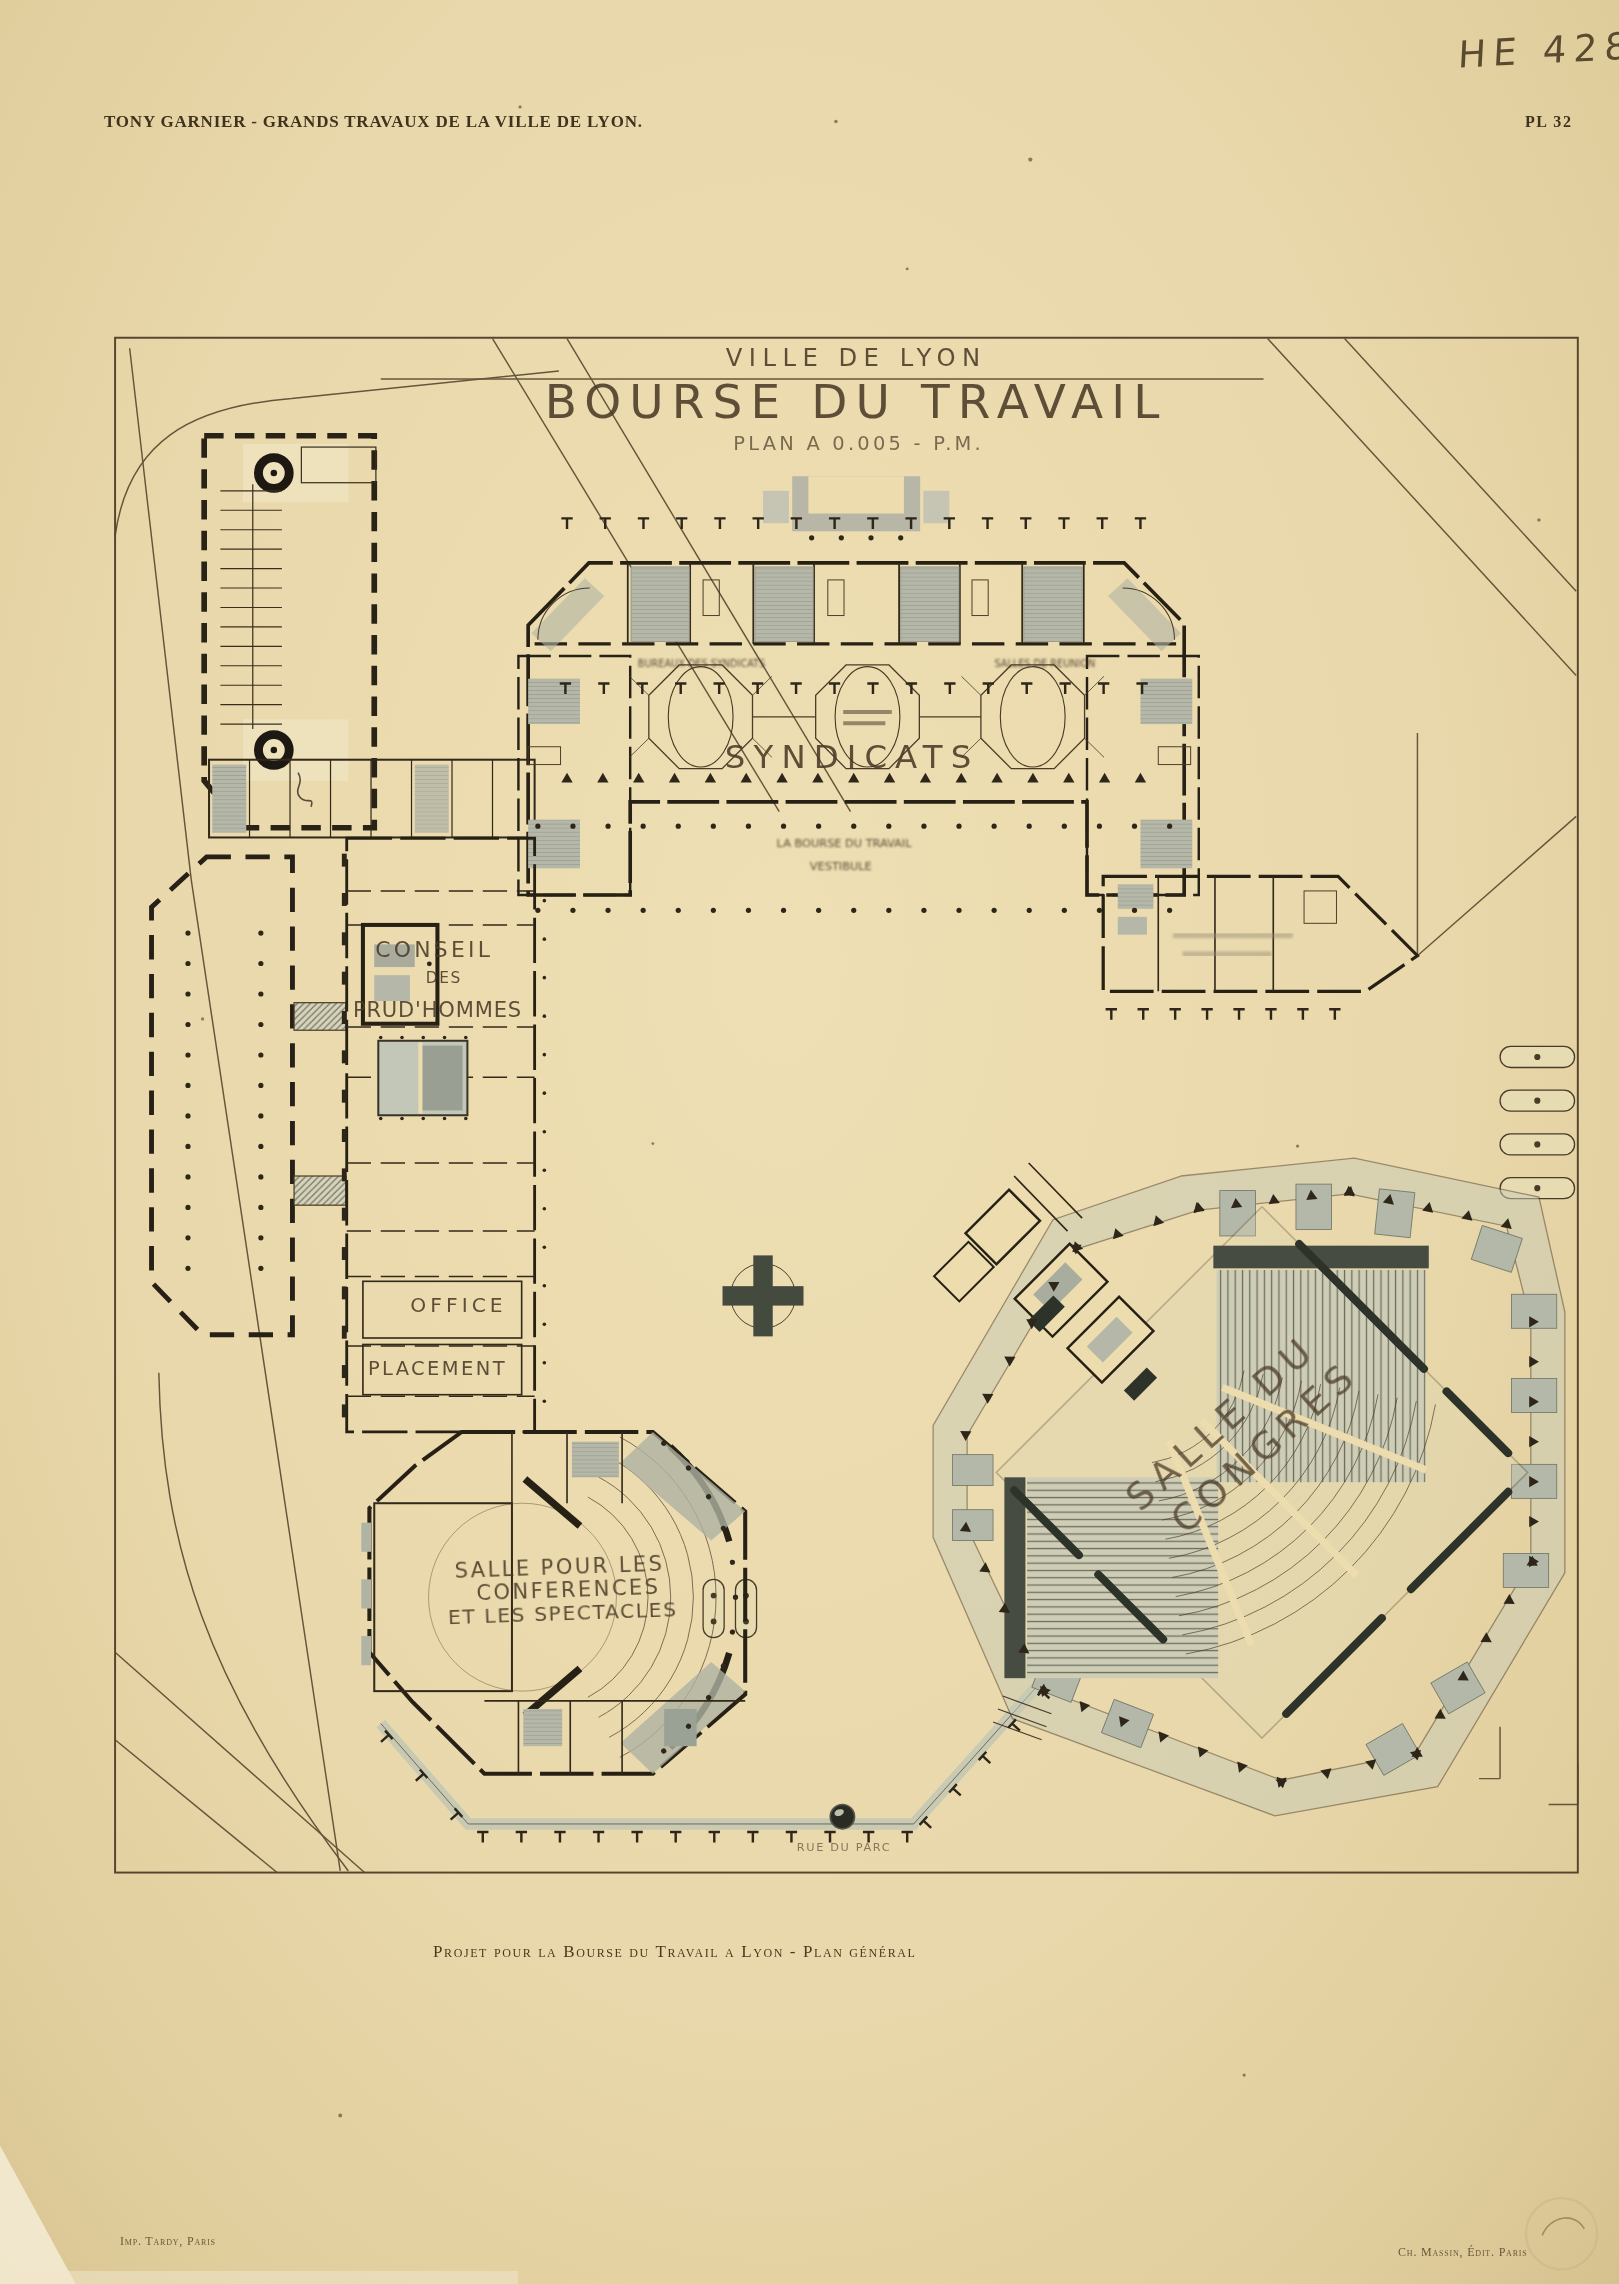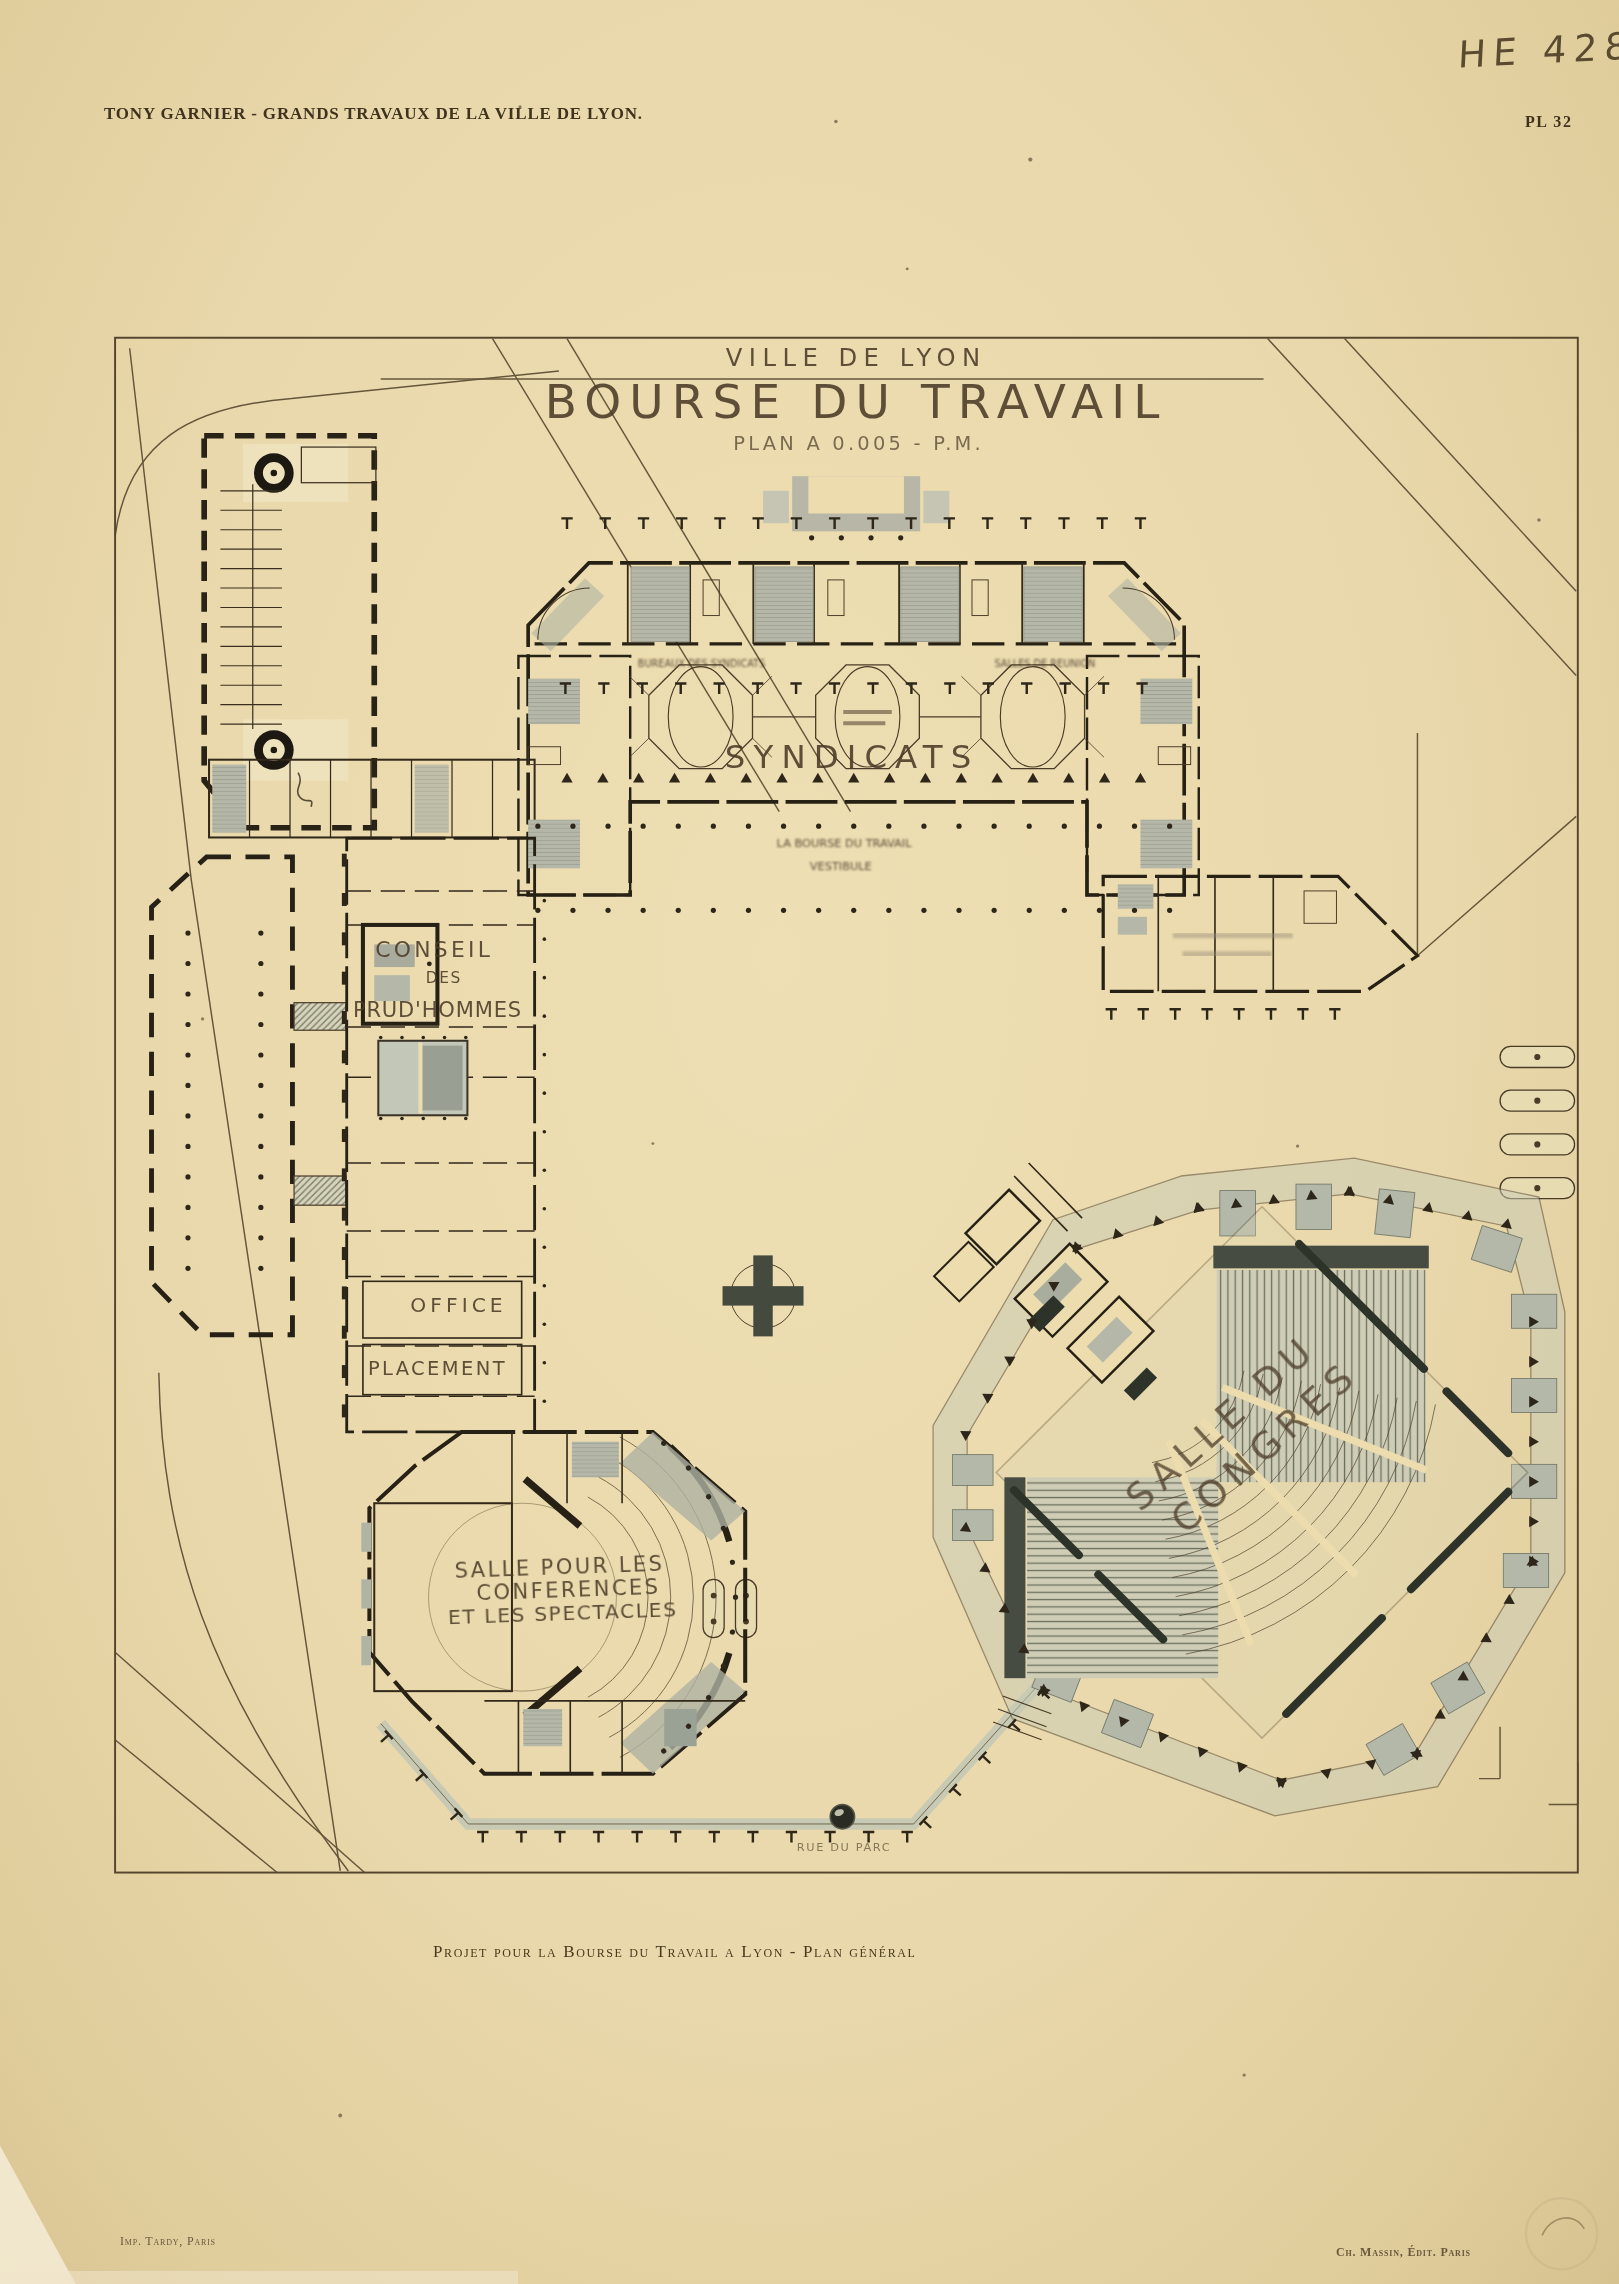--- a/index.html
+++ b/index.html
@@ -1,30 +1,30 @@
 <!DOCTYPE html>
 <html style="font-size:13px"><head>
 <meta charset="utf-8">
 <style>
   html,body{margin:0;padding:0;background:#a8966e;}
   .page{position:relative;width:1620px;height:2284px;overflow:hidden;
     background:radial-gradient(ellipse at 48% 42%, #eedfb4 0%, #e9d8ab 55%, #e0cd9c 85%, #d5c28f 100%);
     font-family:"DejaVu Sans",sans-serif;color:#473a26;}
   .hdr{position:absolute;font-family:"Liberation Serif",serif;font-weight:700;color:#40331e;}
-  #hdr-left{left:104px;top:104px;font-size:17px;letter-spacing:0.8px;filter:blur(0.2px);}
+  #hdr-left{left:104px;top:112px;font-size:17px;letter-spacing:0.8px;filter:blur(0.2px);}
   #plate-no{left:1497px;top:113px;font-size:16px;letter-spacing:1.6px;filter:blur(0.2px);margin-left:28px;}
   #inv-no{position:absolute;left:1458px;top:29px;font-size:37px;letter-spacing:7.3px;color:#5a4b30;
     transform:rotate(-3deg) skewX(-6deg);font-weight:400;white-space:nowrap;}
   #caption{position:absolute;left:433px;top:1942px;width:810px;text-align:left;
     font-family:"Liberation Serif",serif;font-variant:small-caps;font-size:17px;letter-spacing:1.6px;
     color:#49391f;filter:blur(0.4px);}
   .credit{position:absolute;font-family:"Liberation Serif",serif;font-variant:small-caps;
     font-size:12px;letter-spacing:0.8px;color:#55452c;opacity:.85;filter:blur(0.4px);}
   #credit-left{left:120px;top:2234px;}
-  #credit-right{left:1336px;top:2245px;font-weight:bold;}
+  #credit-right{left:1398px;top:2245px;}
   svg{position:absolute;left:0;top:0;}
   text{font-family:"DejaVu Sans",sans-serif;fill:#4a3b27;}
   .corner{position:absolute;left:0;top:2130px;width:89px;height:154px;
     background:#f3ead2;clip-path:polygon(0 10%,0 100%,85% 100%);opacity:.9;}
   .bedge{position:absolute;left:0;top:2271px;width:518px;height:13px;background:#f0e6cc;opacity:.55;}
 </style>
 </head>
 <body>
 
 <div class="page">

